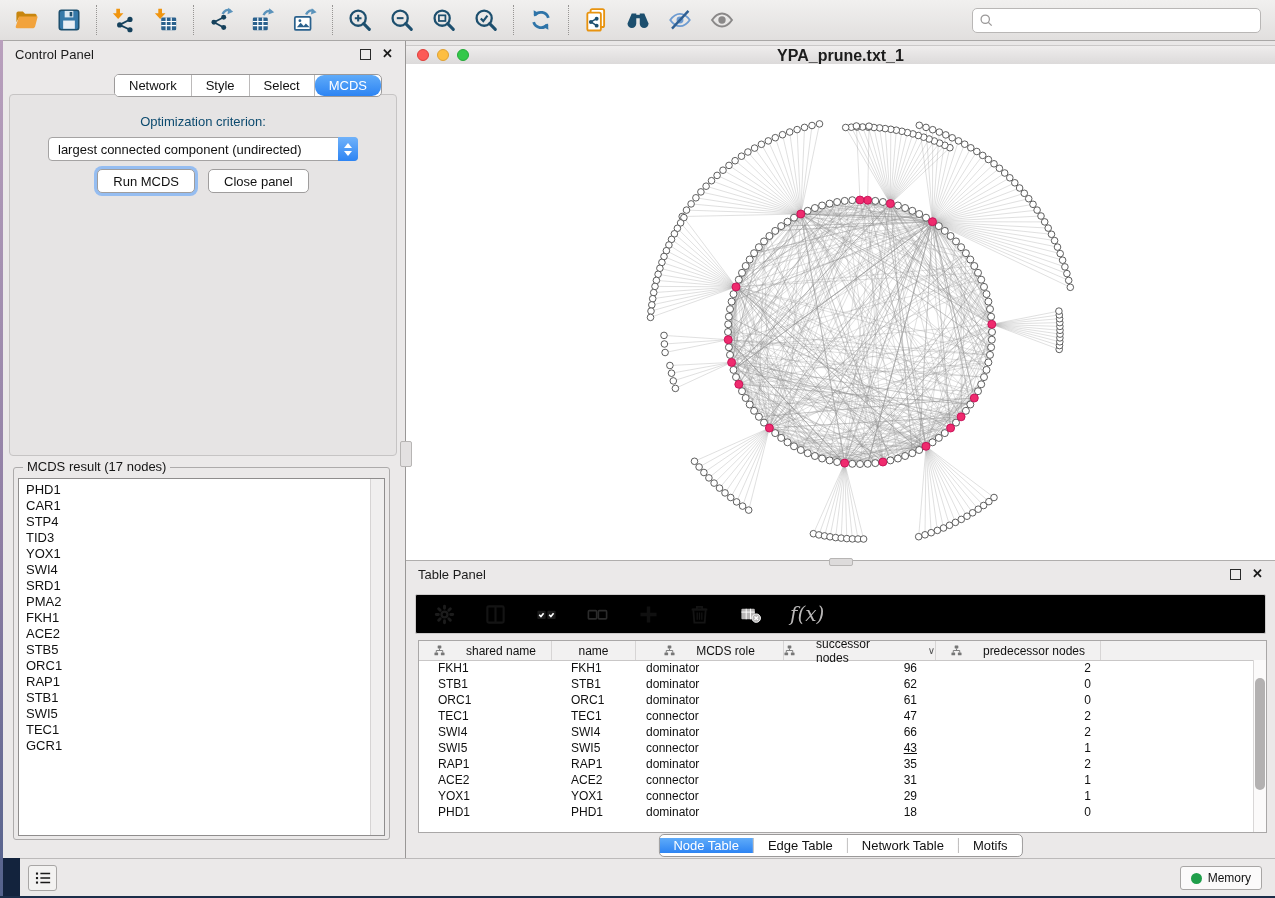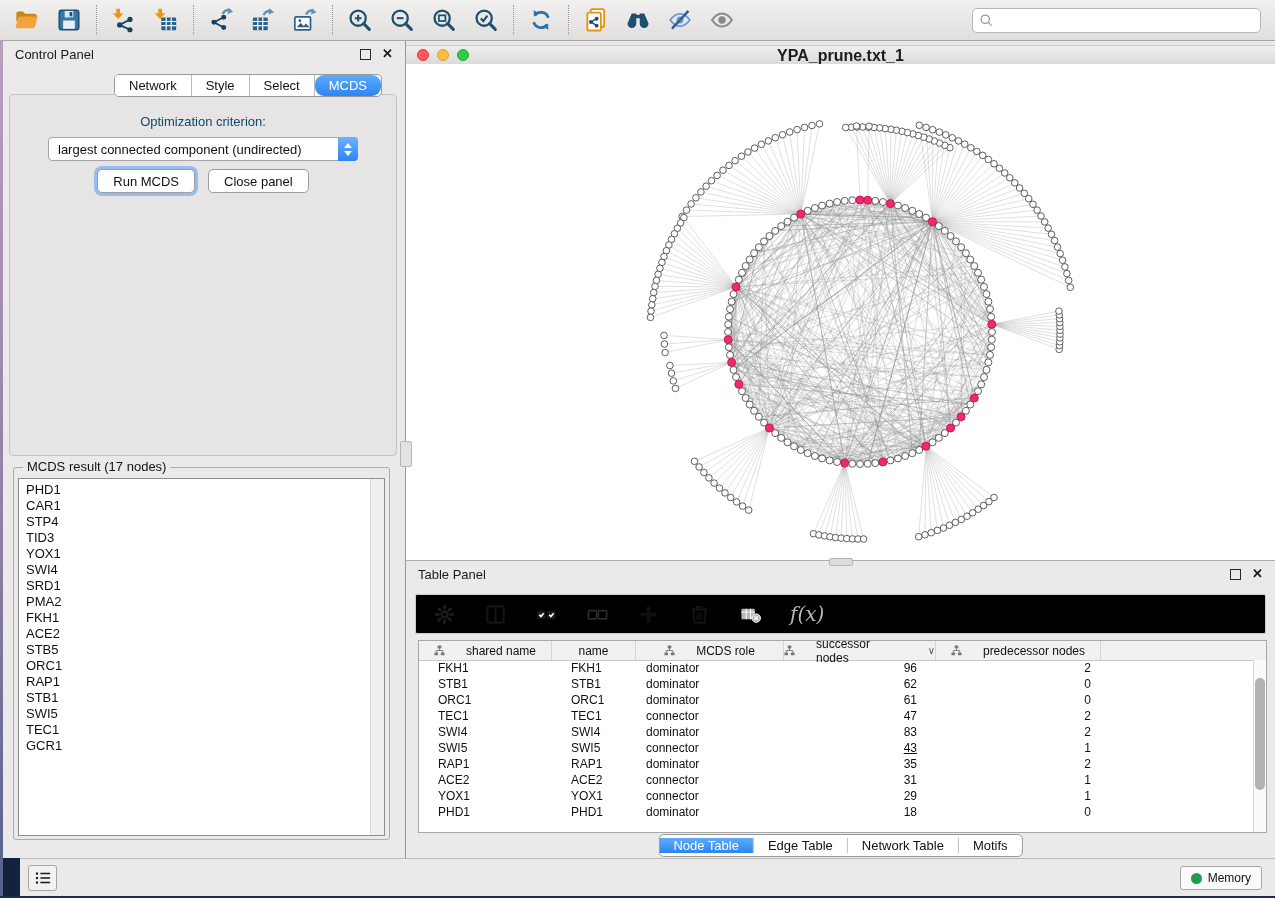--- a/index.html
+++ b/index.html
@@ -1352,21 +1352,21 @@
             <div class="ntd" style="width: 133px; padding-left: 19px;">TEC1</div>
             <div class="ntd" style="width: 84px; padding-left: 19px;">TEC1</div>
             <div class="ntd" style="width: 148px; padding-left: 10px;">connector</div>
             <div class="ntd" style="width: 152px; text-align: right; padding-right: 19px;">47</div>
             <div class="ntd" style="width: 165px; text-align: right; padding-right: 10px;">2</div>
           </div>
           <div class="ntr">
             <div class="ntd" style="width: 133px; padding-left: 19px;">SWI4</div>
             <div class="ntd" style="width: 84px; padding-left: 19px;">SWI4</div>
             <div class="ntd" style="width: 148px; padding-left: 10px;">dominator</div>
-            <div class="ntd" style="width: 152px; text-align: right; padding-right: 19px;">83</div>
+            <div class="ntd" style="width: 152px; text-align: right; padding-right: 19px;">66</div>
             <div class="ntd" style="width: 165px; text-align: right; padding-right: 10px;">2</div>
           </div>
           <div class="ntr">
             <div class="ntd" style="width: 133px; padding-left: 19px;">SWI5</div>
             <div class="ntd" style="width: 84px; padding-left: 19px;">SWI5</div>
             <div class="ntd" style="width: 148px; padding-left: 10px;">connector</div>
             <div class="ntd" style="width: 152px; text-align: right; padding-right: 19px; text-decoration: underline;">43</div>
             <div class="ntd" style="width: 165px; text-align: right; padding-right: 10px;">1</div>
           </div>
           <div class="ntr">

